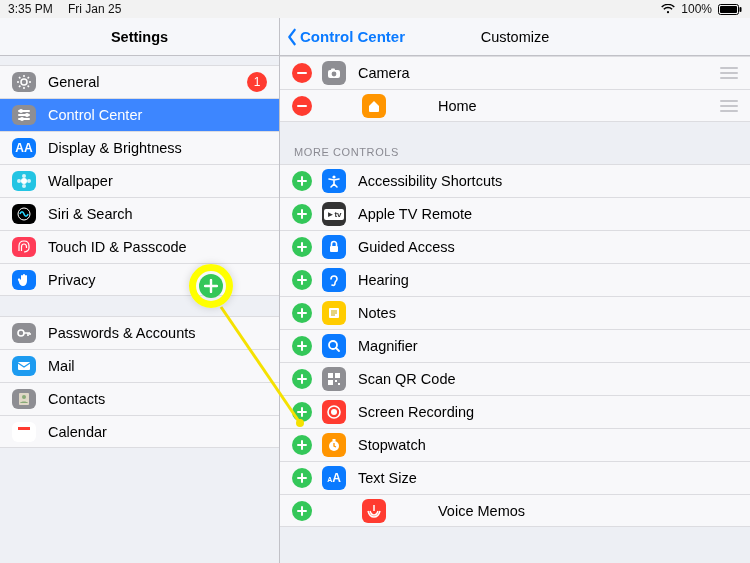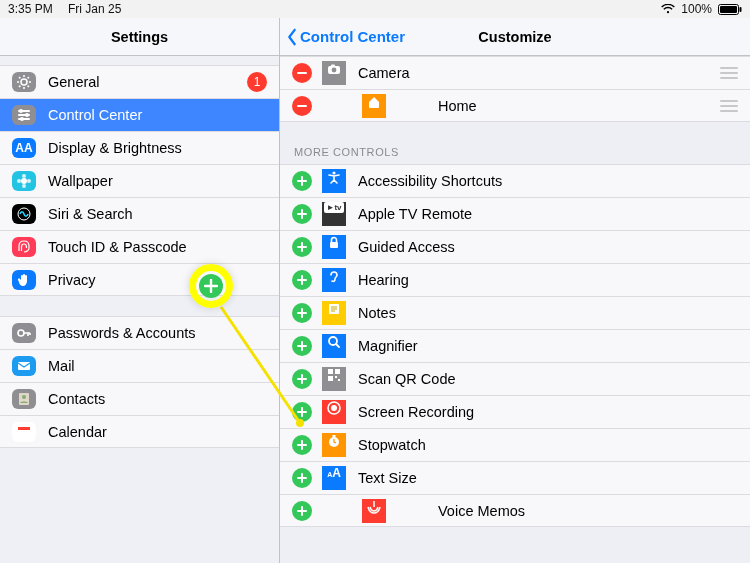--- a/index.html
+++ b/index.html
@@ -28,21 +28,21 @@
   .row.selected { background: #3d86ff; color: #fff; }
   .row .icon-box { width: 24px; height: 20px; border-radius: 6px; margin-right: 12px; display:flex; align-items:center; justify-content:center; color:#fff; flex:0 0 auto; }
   .row .label { flex: 1; white-space: nowrap; overflow: hidden; text-overflow: ellipsis; }
   .badge { min-width: 20px; height: 20px; border-radius: 10px; background: #ff3b30; color: #fff; font-size: 12px; display:flex; align-items:center; justify-content:center; padding: 0 6px; }
   
   .drow { height: 33px; display: flex; align-items: center; background: #f8f8fa; border-top: 1px solid #dcdce0; padding: 0 12px 0 12px; }
   .drow:last-child { border-bottom: 1px solid #dcdce0; gap: 40px; }
   .drow .edit { width: 20px; height: 20px; border-radius: 50%; display:flex; align-items:center; justify-content:center; color:#fff; flex:0 0 auto; margin-right: 10px; }
   .drow .edit.remove { background: #ff3b30; }
   .drow .edit.add { background: #34c759; }
-  .drow .app-icon { width: 24px; height: 24px; border-radius: 0; margin-right: 12px; display:flex; align-items:flex-start; justify-content:center; color:#fff; flex:0 0 auto; font-size: 13px; }
+  .drow .app-icon { width: 24px; height: 24px; border-radius: 6px; margin-right: 12px; display:flex; align-items:center; justify-content:center; color:#fff; flex:0 0 auto; font-size: 13px; }
   .drow .dlabel { flex: 1; }
   .drow .grab { display:flex; flex-direction: column; gap:3px; }
   .drow .grab span { display:block; width:18px; height:2px; background:#c7c7cc; border-radius:1px; }
   
   .hl-circle { position: absolute; width: 44px; height: 44px; border: 7px solid #ffff00; border-radius: 50%; box-shadow: 0 0 8px rgba(0,0,0,.15); display:flex; align-items:center; justify-content:center; pointer-events:none; z-index:50; }
   .hl-circle .inner { width: 24px; height: 24px; border-radius: 50%; background:#34c759; color:#fff; display:flex; align-items:center; justify-content:center; font-size:18px; font-weight:700; }
   .scrollarea { overflow: hidden; }
 </style>
 </head>
 <body>
@@ -184,21 +184,21 @@
   </div>
 
   <div class="detail">
     <div class="nav-header">
       <div class="nav-back">
         <svg viewBox="0 0 12 20">
             <path d="M9 2L3 10l6 8" stroke="#0a7aff" stroke-width="2.5" fill="none" stroke-linecap="round" stroke-linejoin="round"></path>
           </svg>
         <span>Control Center</span>
       </div>
-      <span style="font-weight:700">Customize</span>
+      <span style="font-weight:400">Customize</span>
     </div>
     <div class="scrollarea" id="detail-scroll">
       <div id="dg-included">
           <div class="drow">
             <div class="edit remove">
               <svg width="12" height="12" viewBox="0 0 12 12">
                 <path d="M2 6h8" stroke="#fff" stroke-width="2" stroke-linecap="round"></path>
               </svg>
             </div>
             <div class="app-icon" style="background: rgb(142, 142, 147);">

